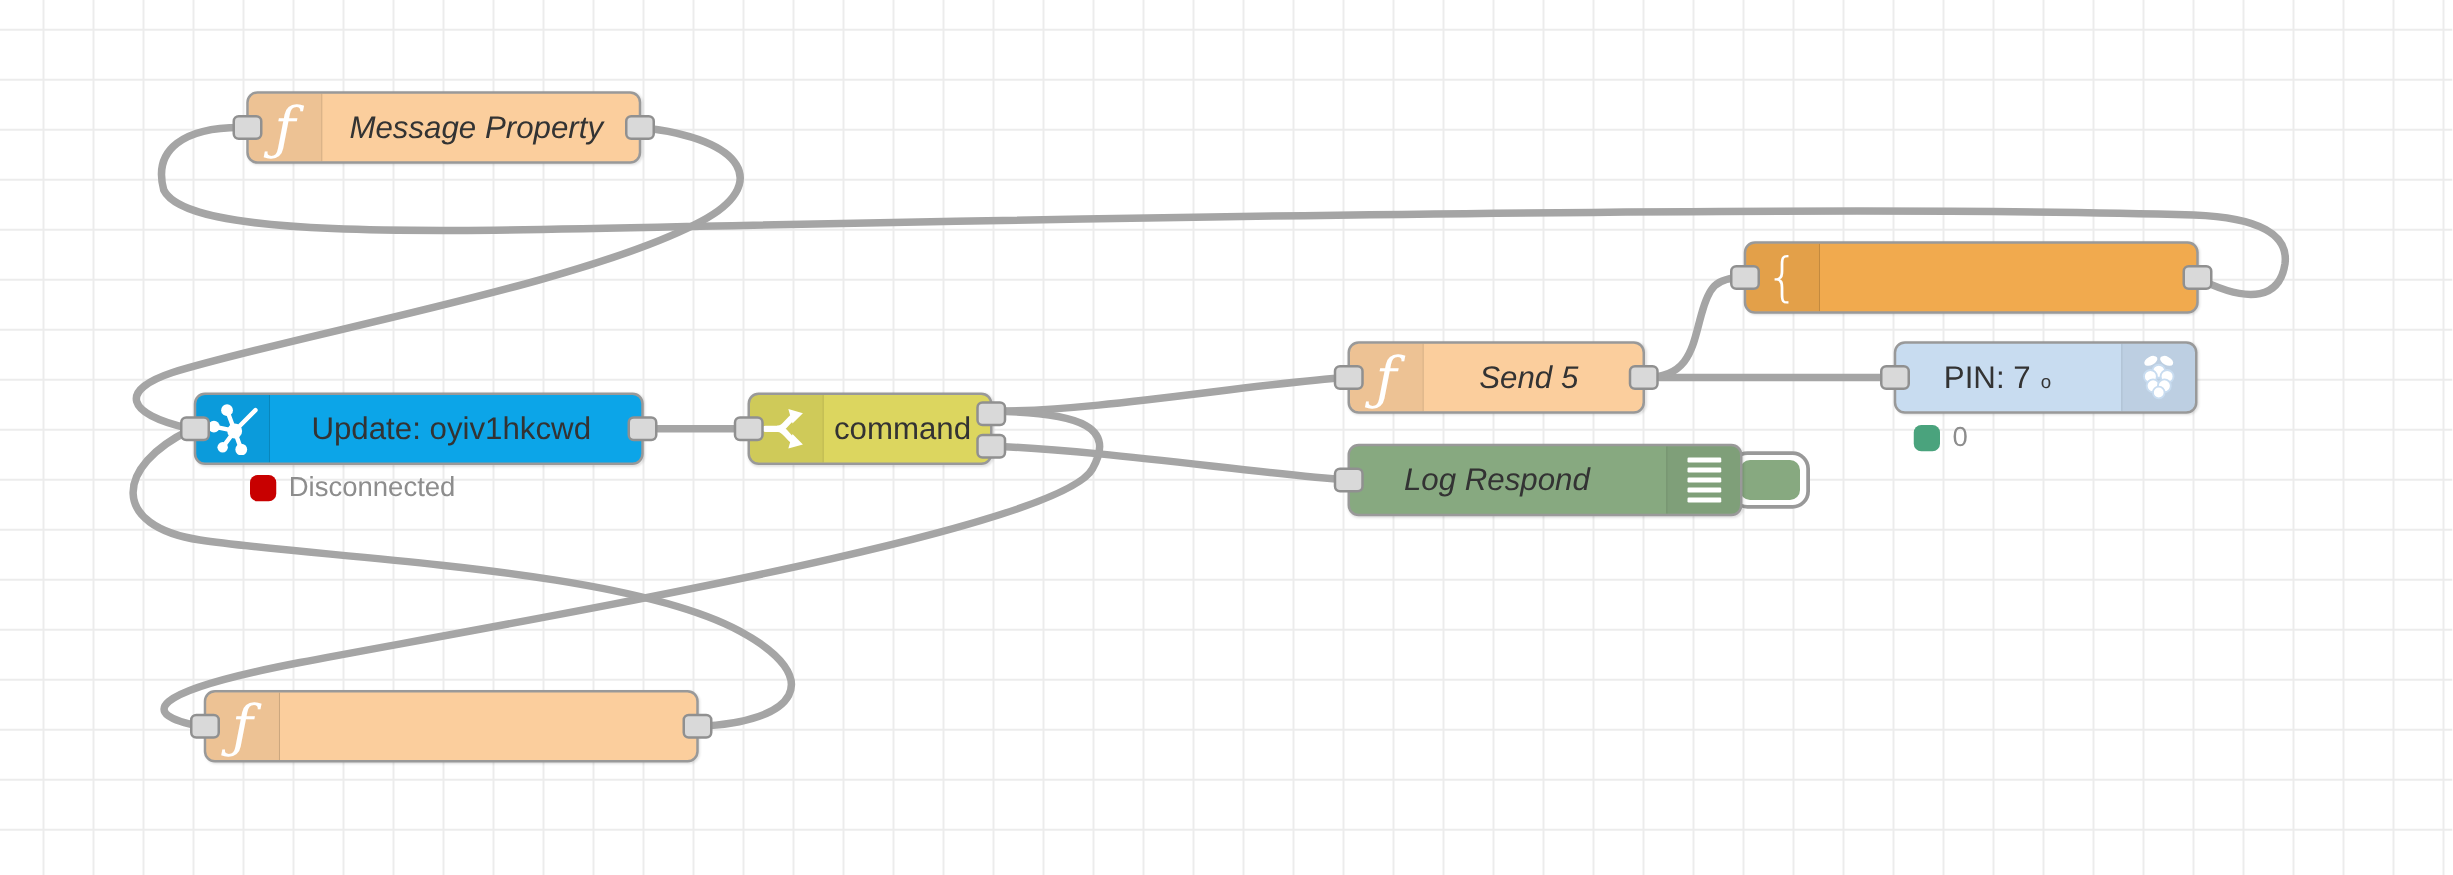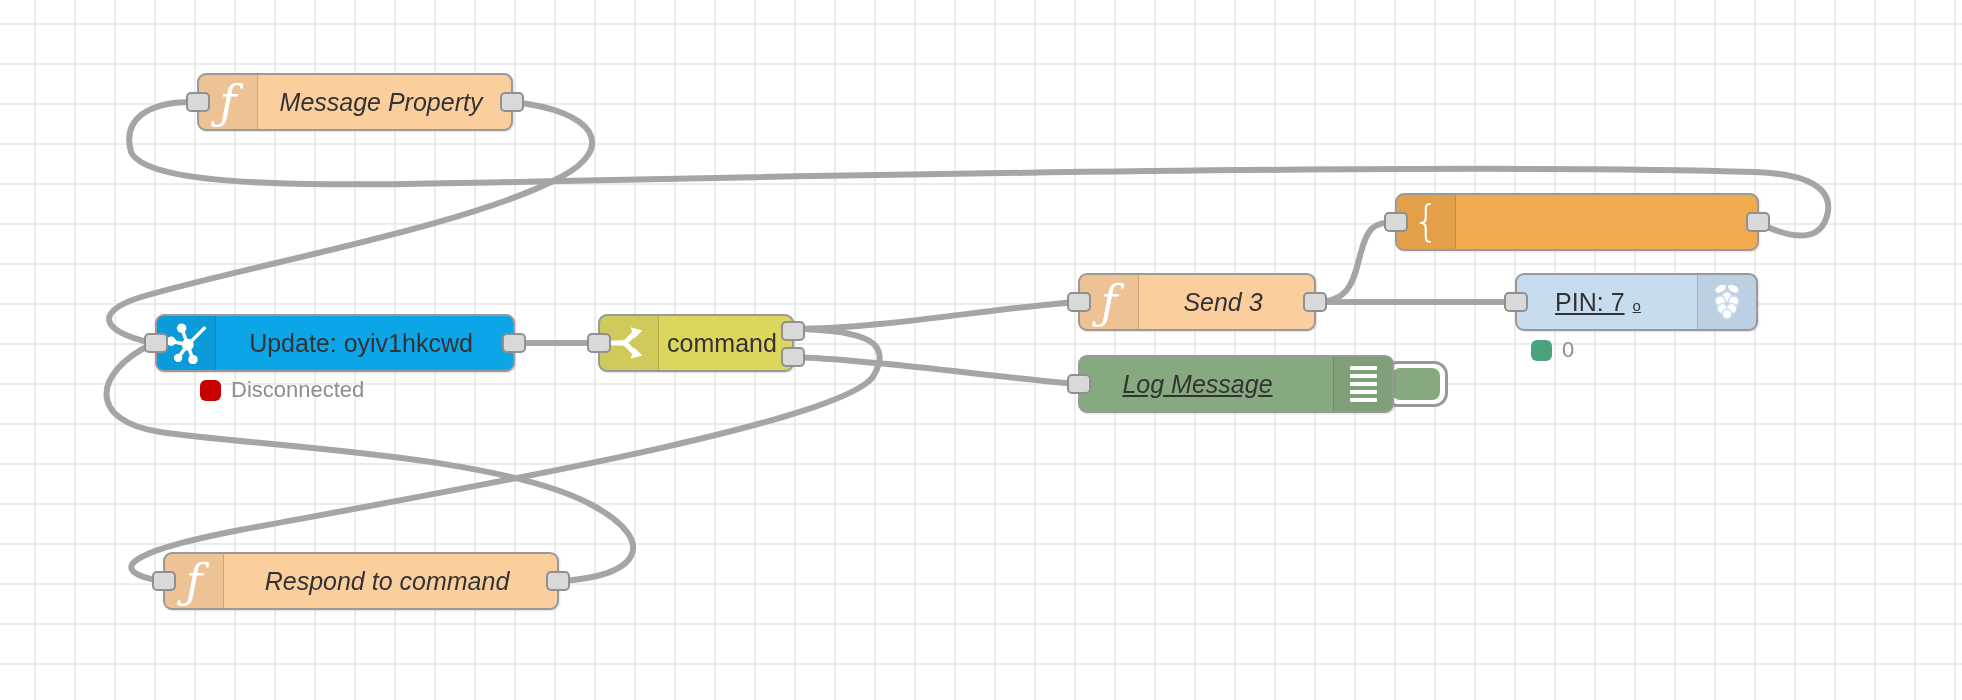--- a/index.html
+++ b/index.html
@@ -64,21 +64,21 @@
   #n-update{left:197px;top:73px;width:316px;background:#fbce9d;}
   #n-device{left:155px;top:314px;width:360px;background:#0ca5e8;}
   #n-switch{left:598px;top:314px;width:196px;background:#dcd65f;}
   #n-send1{left:1078px;top:273px;width:238px;background:#fbce9d;}
   #n-setprop{left:1395px;top:193px;width:364px;background:#f1aa4e;}
   #n-pin7{left:1515px;top:273px;width:243px;background:#c8dcf0;}
   #n-log{left:1078px;top:355px;width:316px;background:#87a980;}
   #n-respond{left:163px;top:552px;width:396px;background:#fbce9d;}
 
   .node .label.pad-left{margin-left:52px;}
-  .node .label.pad-right{margin-right:77px;text-decoration:underline;}
+  .node .label.pad-right{margin-right:77px;}
 
   #st-device{left:168px;top:377px;margin-left:32px;}
   #st-pin{left:1531px;top:337px;}
 
   .pin-suffix{font-size:15px;color:#333;margin-left:8px;position:relative;top:3px;}
 
   .debug-toggle{
     position:absolute;left:1384px;top:361px;width:64px;height:46px;z-index:2;
     background:#fff;border:3px solid #999;border-radius:14px;box-sizing:border-box;
   }
@@ -156,21 +156,21 @@
     <span class="label pad-left">command</span>
     <span class="port in"></span>
     <span class="port out1"></span>
     <span class="port out2"></span>
   </div>
 
   <div class="node italic" id="n-send1">
     <span class="icon-region left">
       <span class="glyph-icon">ƒ</span>
     </span>
-    <span class="label pad-left">Send 3</span>
+    <span class="label pad-left">Send 5</span>
     <span class="port in"></span>
     <span class="port out"></span>
   </div>
 
   <div class="node italic" id="n-setprop">
     <span class="icon-region left">
       <span class="glyph-icon brace">{</span>
     </span>
     <span class="port in"></span>
     <span class="port out"></span>
@@ -199,35 +199,34 @@
   </div>
   <div class="status" id="st-pin">
     <span class="dot" style="background:#4aa37d;"></span>
     <span class="status-text">0</span>
   </div>
 
   <div class="debug-toggle">
     <span class="inner"></span>
   </div>
   <div class="node italic" id="n-log">
-    <span class="label pad-right">Log Message</span>
+    <span class="label pad-right">Log Respond</span>
     <span class="icon-region right">
       <span class="debug-bars">
         <span class="bar"></span>
           <span class="bar"></span>
           <span class="bar"></span>
           <span class="bar"></span>
           <span class="bar"></span>
       </span>
     </span>
     <span class="port in"></span>
   </div>
 
   <div class="node italic" id="n-respond">
     <span class="icon-region left">
       <span class="glyph-icon">ƒ</span>
     </span>
-    <span class="label pad-left">Respond to command</span>
     <span class="port in"></span>
     <span class="port out"></span>
   </div>
 
 </div>
 
 </body></html>

